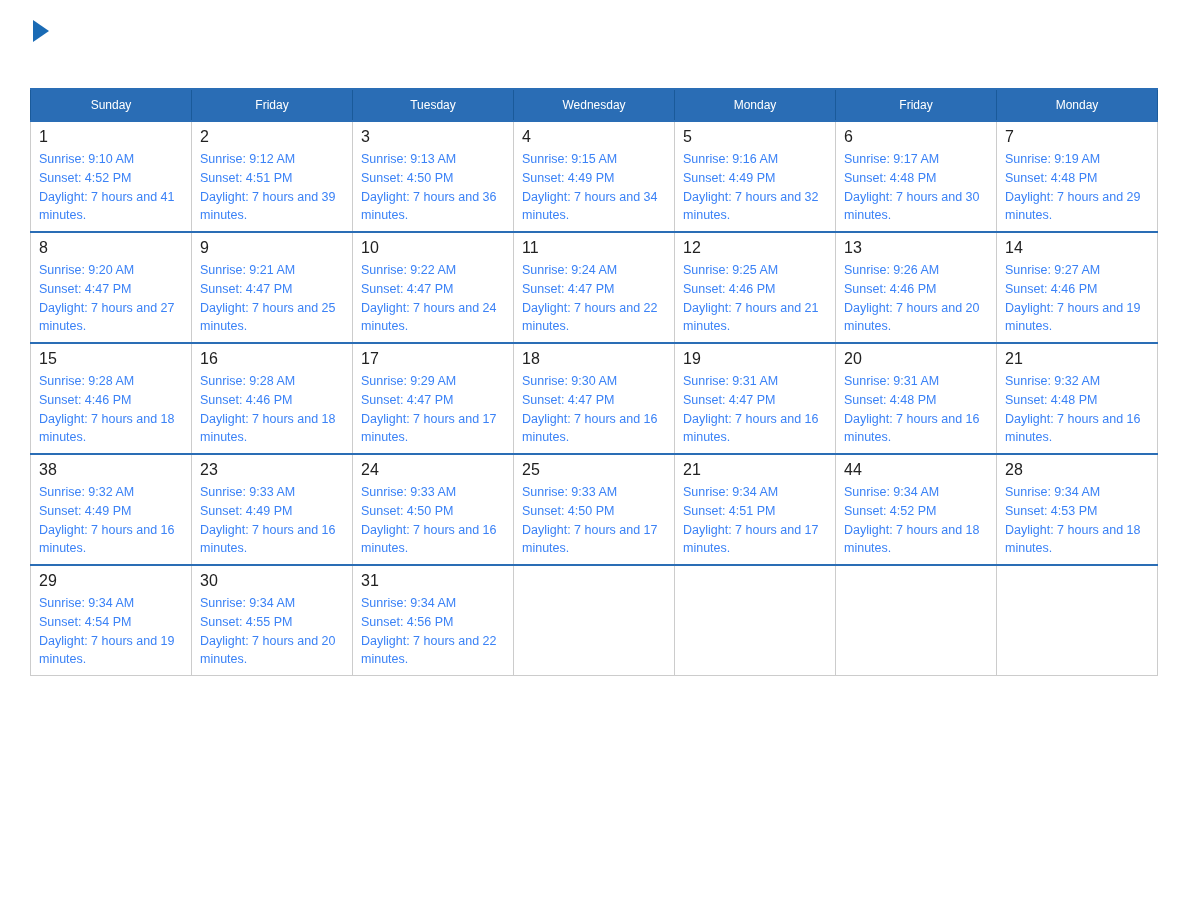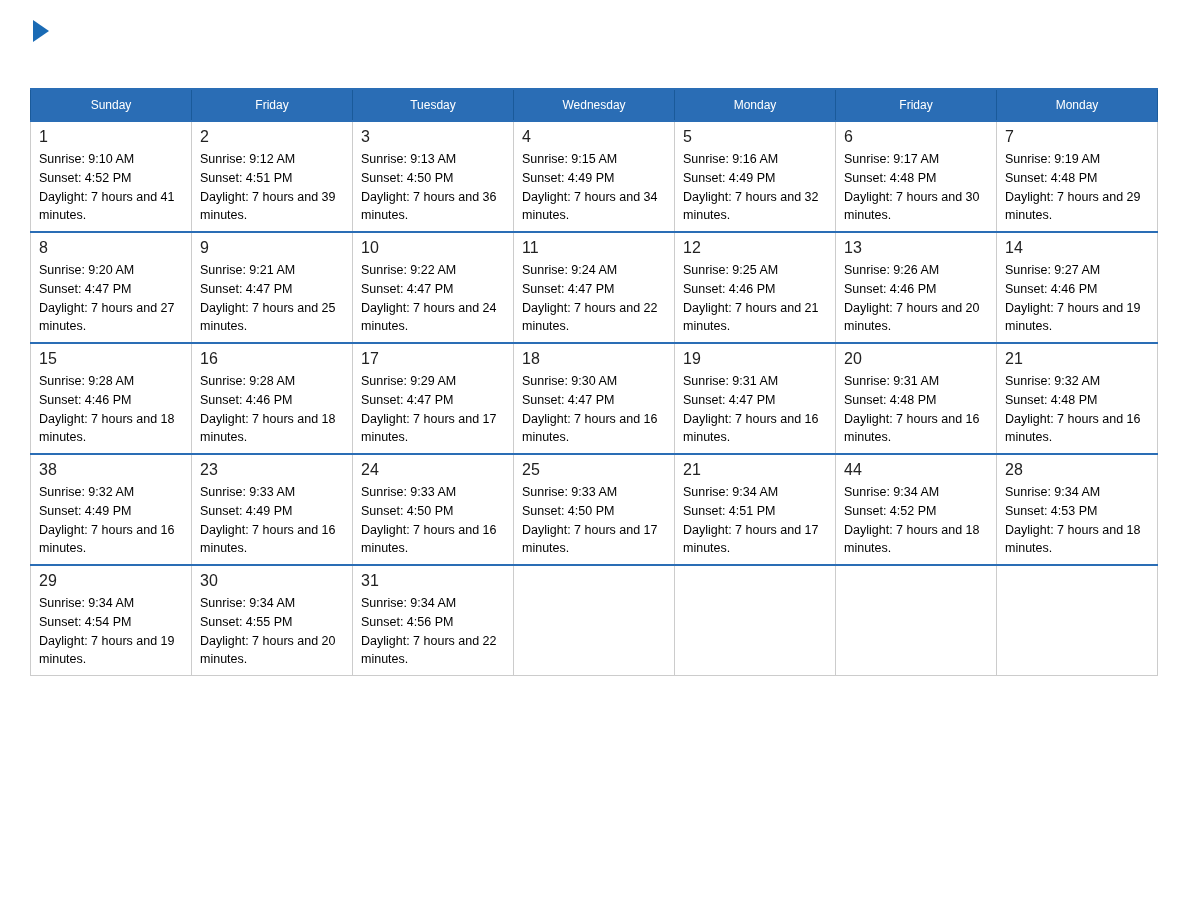--- a/index.html
+++ b/index.html
@@ -63,21 +63,21 @@
     }
     .day-number {
       font-size: 16px;
       font-weight: normal;
       color: #222;
       display: block;
       margin-bottom: 4px;
     }
     .day-info {
       font-size: 12.5px;
-      color: #000000;
+      color: #3b82f6;
       line-height: 1.5;
     }
     .empty-cell {
       background: #fff;
     }
     .logo-wrapper {
       display: flex;
       flex-direction: column;
     }
     .logo-top {

